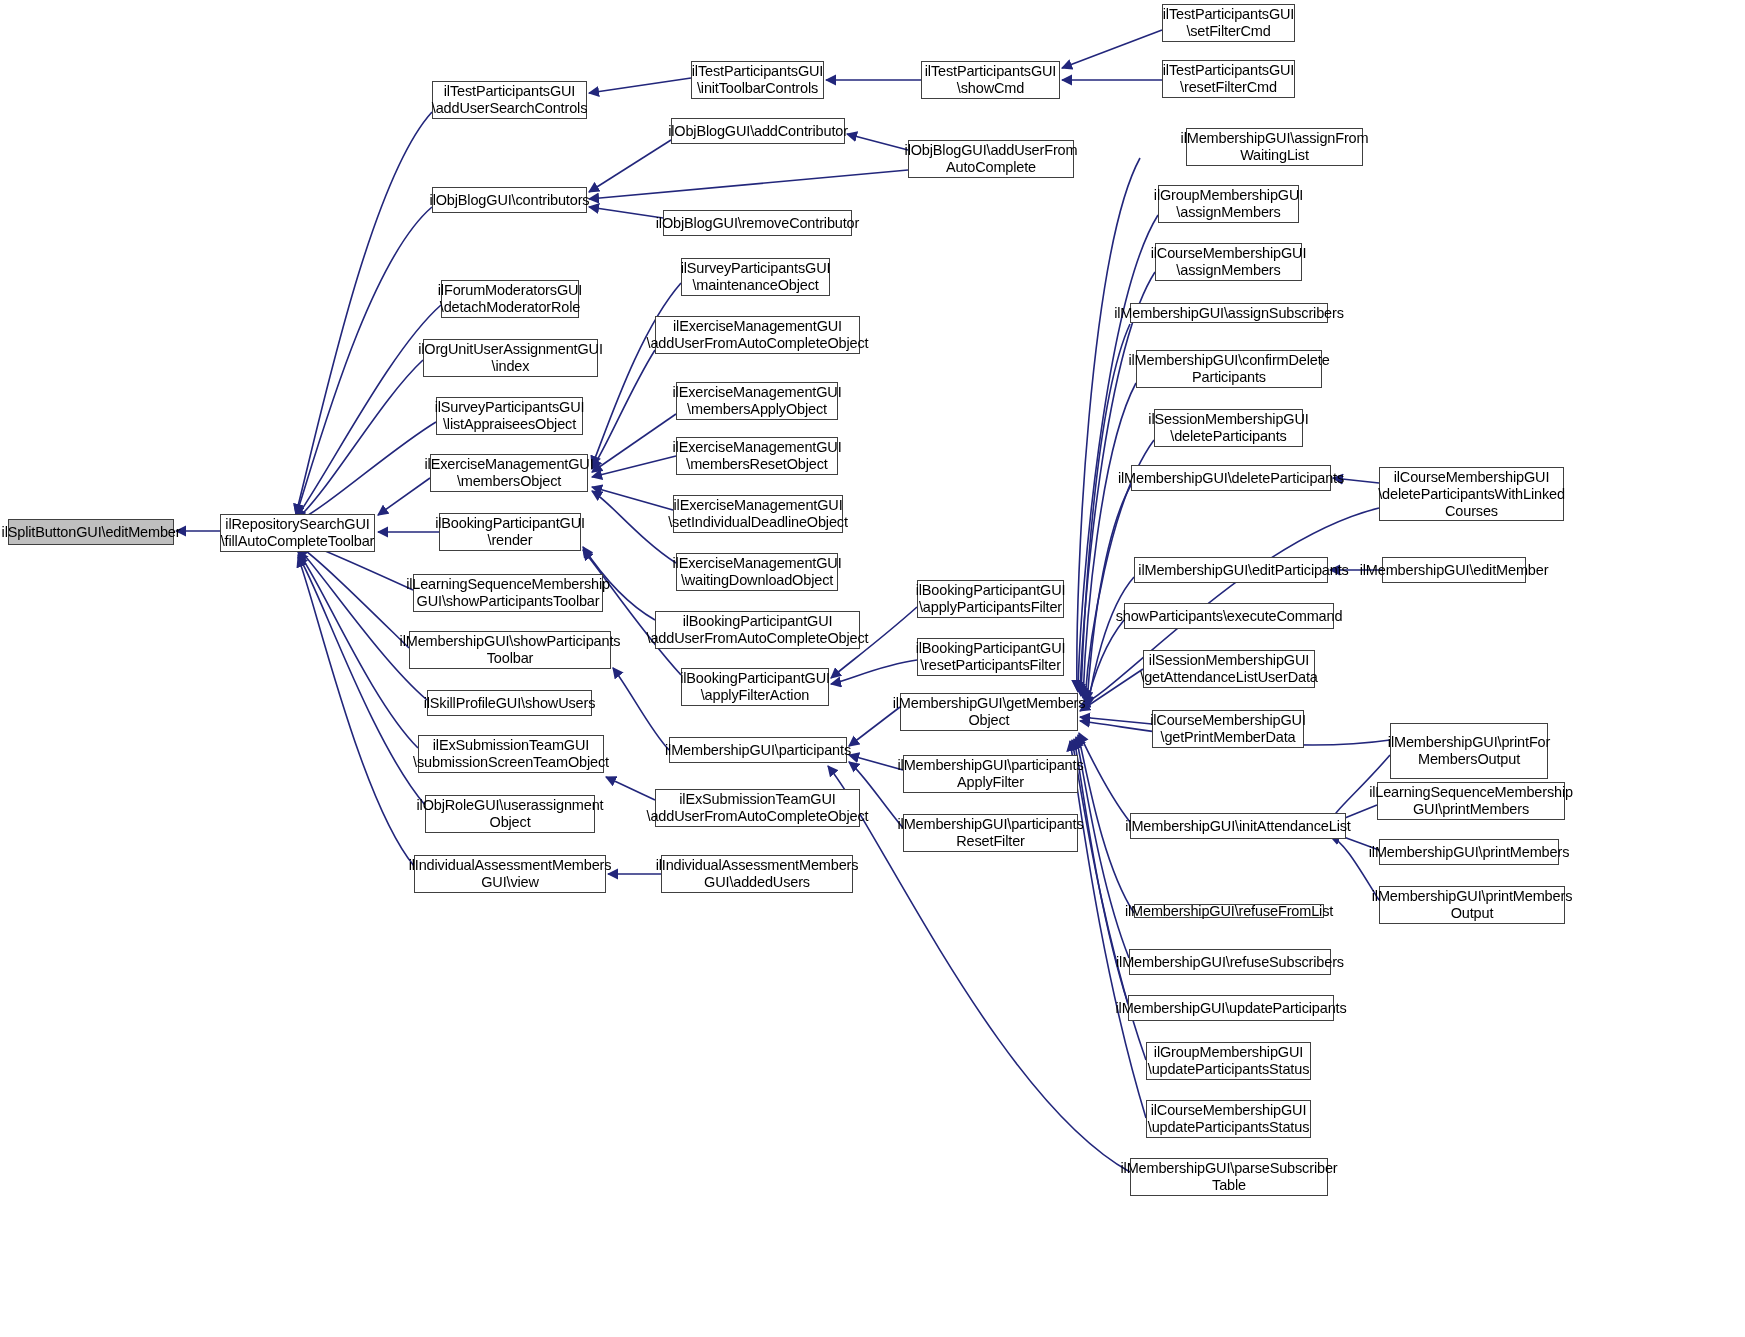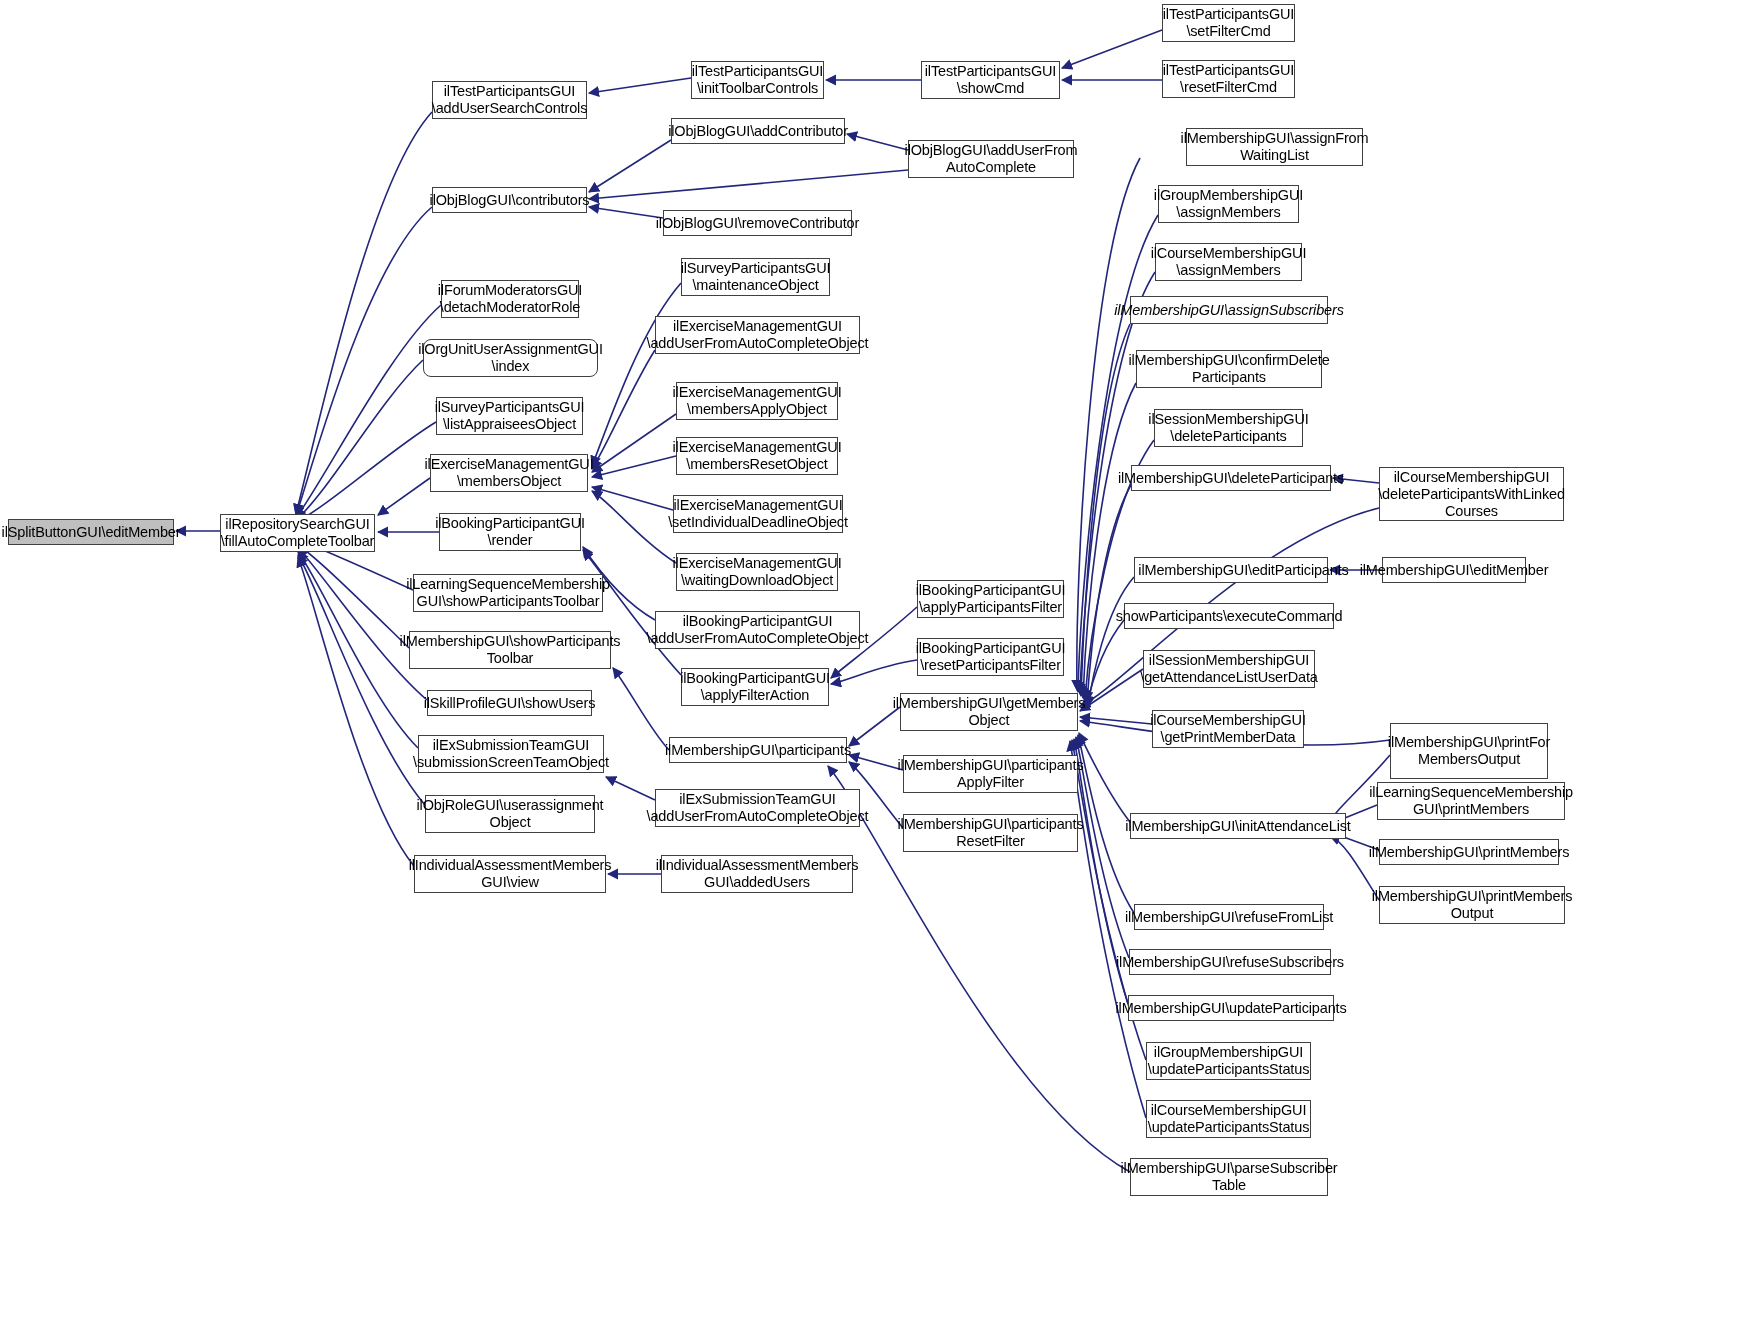--- a/index.html
+++ b/index.html
@@ -139,21 +139,21 @@
       <div class="node" style="left: 908px; top: 140px; width: 166px; height: 38px;">ilObjBlogGUI\addUserFrom
 AutoComplete</div>
       <div class="node" style="left: 432px; top: 187px; width: 155px; height: 26px;">ilObjBlogGUI\contributors</div>
       <div class="node" style="left: 663px; top: 210px; width: 189px; height: 26px;">ilObjBlogGUI\removeContributor</div>
       <div class="node" style="left: 681px; top: 258px; width: 149px; height: 38px;">ilSurveyParticipantsGUI
 \maintenanceObject</div>
       <div class="node" style="left: 441px; top: 280px; width: 138px; height: 38px;">ilForumModeratorsGUI
 \detachModeratorRole</div>
       <div class="node" style="left: 655px; top: 316px; width: 205px; height: 38px;">ilExerciseManagementGUI
 \addUserFromAutoCompleteObject</div>
-      <div class="node" style="left: 423px; top: 339px; width: 175px; height: 38px; border-radius: 8px;">ilOrgUnitUserAssignmentGUI
+      <div class="node" style="left: 423px; top: 339px; width: 175px; height: 38px;">ilOrgUnitUserAssignmentGUI
 \index</div>
       <div class="node" style="left: 676px; top: 382px; width: 162px; height: 38px;">ilExerciseManagementGUI
 \membersApplyObject</div>
       <div class="node" style="left: 436px; top: 397px; width: 147px; height: 38px;">ilSurveyParticipantsGUI
 \listAppraiseesObject</div>
       <div class="node" style="left: 676px; top: 437px; width: 162px; height: 38px;">ilExerciseManagementGUI
 \membersResetObject</div>
       <div class="node" style="left: 430px; top: 454px; width: 158px; height: 38px;">ilExerciseManagementGUI
 \membersObject</div>
       <div class="node" style="left: 673px; top: 495px; width: 170px; height: 38px;">ilExerciseManagementGUI
@@ -191,21 +191,21 @@
       <div class="node" style="left: 903px; top: 755px; width: 175px; height: 38px;">ilMembershipGUI\participants
 ApplyFilter</div>
       <div class="node" style="left: 903px; top: 814px; width: 175px; height: 38px;">ilMembershipGUI\participants
 ResetFilter</div>
       <div class="node" style="left: 1140px; top: 128px; width: 177px; height: 38px; margin-left: 46px;">ilMembershipGUI\assignFrom
 WaitingList</div>
       <div class="node" style="left: 1158px; top: 185px; width: 141px; height: 38px;">ilGroupMembershipGUI
 \assignMembers</div>
       <div class="node" style="left: 1155px; top: 243px; width: 147px; height: 38px;">ilCourseMembershipGUI
 \assignMembers</div>
-      <div class="node" style="left: 1130px; top: 296px; width: 198px; height: 28px; font-style: italic;">ilMembershipGUI\assignSubscribers</div>
+      <div class="node" style="left: 1130px; top: 303px; width: 198px; height: 20px;">ilMembershipGUI\assignSubscribers</div>
       <div class="node" style="left: 1136px; top: 350px; width: 186px; height: 38px;">ilMembershipGUI\confirmDelete
 Participants</div>
       <div class="node" style="left: 1154px; top: 409px; width: 149px; height: 38px;">ilSessionMembershipGUI
 \deleteParticipants</div>
       <div class="node" style="left: 1131px; top: 465px; width: 200px; height: 26px;">ilMembershipGUI\deleteParticipants</div>
       <div class="node" style="left: 1379px; top: 467px; width: 185px; height: 54px;">ilCourseMembershipGUI
 \deleteParticipantsWithLinked
 Courses</div>
       <div class="node" style="left: 1134px; top: 557px; width: 194px; height: 26px; padding-left: 28px;">ilMembershipGUI\editParticipants</div>
       <div class="node" style="left: 1382px; top: 557px; width: 144px; height: 26px;">ilMembershipGUI\editMember</div>
@@ -215,21 +215,21 @@
       <div class="node" style="left: 1152px; top: 710px; width: 152px; height: 38px;">ilCourseMembershipGUI
 \getPrintMemberData</div>
       <div class="node" style="left: 1390px; top: 723px; width: 158px; height: 56px;">ilMembershipGUI\printFor
 MembersOutput</div>
       <div class="node" style="left: 1377px; top: 782px; width: 188px; height: 38px;">ilLearningSequenceMembership
 GUI\printMembers</div>
       <div class="node" style="left: 1130px; top: 813px; width: 216px; height: 26px;">ilMembershipGUI\initAttendanceList</div>
       <div class="node" style="left: 1379px; top: 839px; width: 180px; height: 26px;">ilMembershipGUI\printMembers</div>
       <div class="node" style="left: 1379px; top: 886px; width: 186px; height: 38px;">ilMembershipGUI\printMembers
 Output</div>
-      <div class="node" style="left: 1134px; top: 904px; width: 190px; height: 26px;">ilMembershipGUI\refuseFromList</div>
+      <div class="node" style="left: 1134px; top: 904px; width: 190px; height: 14px;">ilMembershipGUI\refuseFromList</div>
       <div class="node" style="left: 1129px; top: 949px; width: 202px; height: 26px;">ilMembershipGUI\refuseSubscribers</div>
       <div class="node" style="left: 1128px; top: 995px; width: 206px; height: 26px;">ilMembershipGUI\updateParticipants</div>
       <div class="node" style="left: 1146px; top: 1042px; width: 165px; height: 38px;">ilGroupMembershipGUI
 \updateParticipantsStatus</div>
       <div class="node" style="left: 1146px; top: 1100px; width: 165px; height: 38px;">ilCourseMembershipGUI
 \updateParticipantsStatus</div>
       <div class="node" style="left: 1130px; top: 1158px; width: 198px; height: 38px;">ilMembershipGUI\parseSubscriber
 Table</div>
     </div>
 </div>

